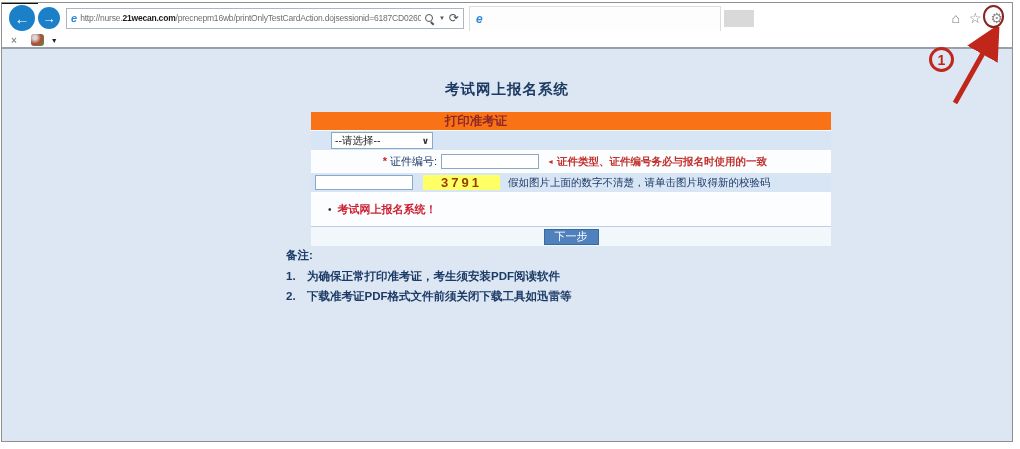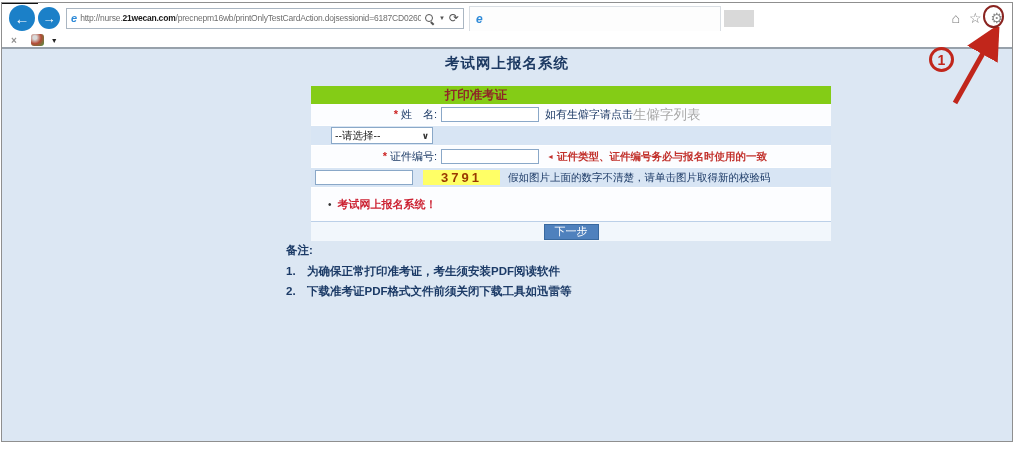--- a/index.html
+++ b/index.html
@@ -31,23 +31,23 @@
 
   
   .cmd-row { height:16px; background:#fff; display:flex; align-items:center; padding-left:9px; border-bottom:2px solid #97a1ab; }
   .cmd-x { color:#8f8f8f; font-size:10px; font-weight:bold; }
   .ext-icon { margin-left:14px; width:13px; height:12px; border-radius:3px;
               background:radial-gradient(circle at 30% 30%, #d9d9d9 15%, #b24a35 50%, #67813f 85%); }
   .cmd-caret { margin-left:7px; font-size:7px; color:#222; }
 
   
   .page { position:relative; height:392px; background:#dce7f3; }
-  .page-title { padding-top:5px; text-align:center; font-size:14.5px; font-weight:bold; letter-spacing:1px; color:#1d3a63; }
+  .page-title { padding-top:31px; text-align:center; font-size:14.5px; font-weight:bold; letter-spacing:1px; color:#1d3a63; }
   .form-wrap { width:520px; margin:13px 0 0 309px; font-size:11px; color:#1c3a66; }
-  .form-header { height:18px; line-height:18px; background:#84cc16; color:#8e2727; font-weight:bold; font-size:12.5px; text-align:center; padding-right:190px; }
+  .form-header { height:18px; line-height:18px; background:#f97316; color:#8e2727; font-weight:bold; font-size:12.5px; text-align:center; padding-right:190px; }
   .frow { display:flex; align-items:center; height:21px; }
   .frow.white { background:#fcfdff; }
   .frow.blue  { background:#d8e5f4; border-top:1px solid #fff; border-bottom:1px solid #fff; }
   .flabel { width:126px; text-align:right; white-space:nowrap; color:#1c3a66; flex:none; }
   .req { color:#cc2222; font-weight:bold; margin-right:3px; }
   .fin { width:98px; height:15px; border:1px solid #8aa8c8; background:#fff; margin-left:4px; font-size:11px; flex:none; }
   .fsel { width:102px; height:17px; border:1px solid #8aa8c8; background:#fff; margin-left:20px; display:flex; align-items:center; justify-content:space-between; padding:0 3px; flex:none; }
   .fsel-val { font-size:10.5px; color:#222; }
   .fsel-arrow { font-size:9px; color:#333; font-weight:bold; }
   .fnote { margin-left:6px; color:#1c3a66; }
@@ -104,26 +104,20 @@
     <span class="ext-icon"></span>
     <span class="cmd-caret">▼</span>
   </div>
 
   <div class="page">
     <div class="page-title">考试网上报名系统</div>
 
     <div class="form-wrap">
       <div class="form-header">打印准考证</div>
 
-      <div class="frow white">
-        <span class="flabel"><span class="req">*</span><span>姓　名:</span></span>
-        <input class="fin" type="text" value="" style="">
-        <span class="fnote">如有生僻字请点击</span>
-        <span class="flink">生僻字列表</span>
-      </div>
 
       <div class="frow blue">
         <div class="fsel">
           <span class="fsel-val">--请选择--</span>
           <span class="fsel-arrow">∨</span>
         </div>
       </div>
 
       <div class="frow white">
         <span class="flabel"><span class="req">*</span><span>证件编号:</span></span>

